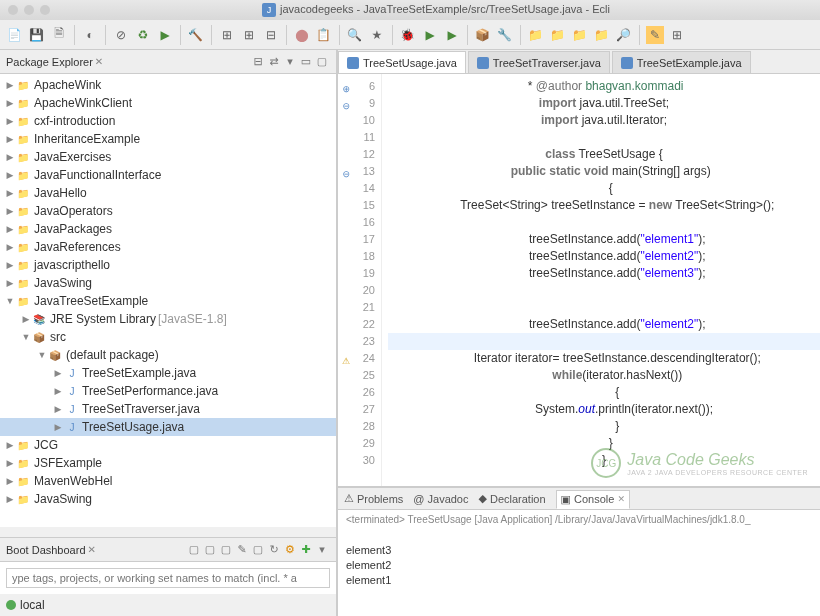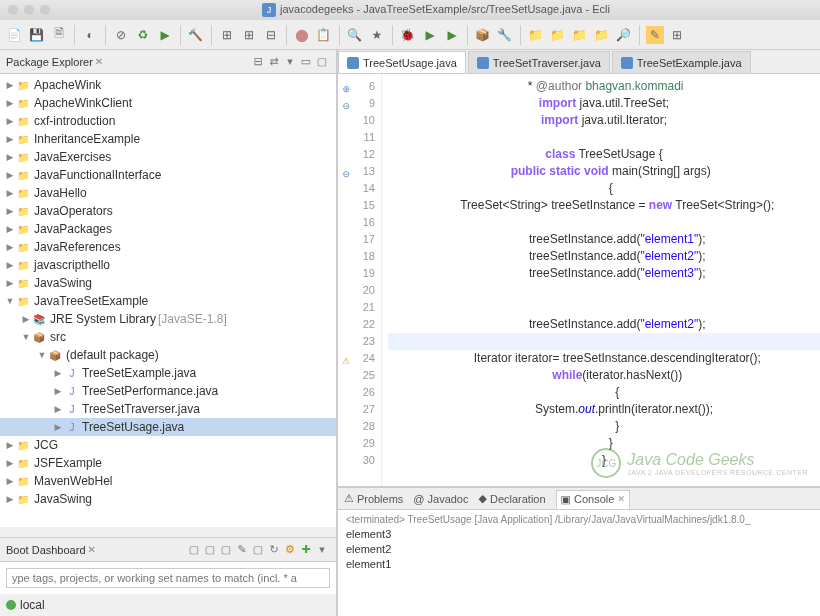--- a/index.html
+++ b/index.html
@@ -43,31 +43,31 @@
 .editor { flex: 1; background: #fff; display: flex; font-family: Menlo, Monaco, monospace; font-size: 12px; overflow: auto; position: relative;}
 .gutter { width: 44px; background: #fff; border-right: 1px solid #eee; text-align: right; padding: 4px 6px 4px 2px; color: #999; font-size: 11px; flex-shrink:0;}
 .gutter .ln { height: 17px; line-height: 17px; position:relative;}
 .gutter .ln .mark { position:absolute; left:0; top:3px; width:10px; height:10px; font-size:9px;}
 .mark-plus { color:#5a8cc8;}
 .mark-minus { color:#5a8cc8;}
 .mark-warn { color:#d4a017;}
 .code { padding: 4px 0 4px 6px; flex:1;text-align:center;}
 .code .cl { height: 17px; line-height: 17px; white-space: pre; }
 .code .cl.hl { background: #eaf3ff; }
-.kw { color: #8b5cf6; font-weight: bold; }
+.kw { color: #737373; font-weight: bold; }
 .str { color: #2a00ff; }
 .com { color: #3f7f5f; }
 .ann { color: #737373;}
 .fld { color: #0000c0; font-style: italic;}
 .bottom-panel { border-top: 2px solid #ccc; height: 130px; display:flex; flex-direction:column;}
 .btabs { height: 22px; background: #eee; display: flex; align-items: center; padding: 0 6px; gap: 10px; font-size: 11px; border-bottom:1px solid #ccc;}
 .btab { display: flex; align-items: center; gap: 3px; color: #555; cursor:pointer;}
 .btab.active { background:#fff; padding:2px 4px; border:1px solid #ccc; border-bottom:1px solid #fff; margin-bottom:-1px;}
 .console { background:#fff; flex:1; padding:4px 8px; font-family: Menlo, monospace; font-size:11px;}
-.console .term { color:#888; font-size:10px; margin-bottom:2px;}
+.console .term { color:#888; font-size:10px; margin-bottom:18px;}
 .console .out { color:#333; line-height:15px;}
 .watermark { position:absolute; bottom:8px; right:12px; opacity:0.5; font-size:16px; color:#5a9a4a; font-style:italic; display:flex; align-items:center; gap:6px;}
 .watermark .jcg-ico { width:30px; height:30px; border:2px solid #5a9a4a; border-radius:50%; display:flex; align-items:center; justify-content:center; font-size:10px; font-style:normal;}
 .jcg-txt .line1 { font-size:16px;}
 .jcg-txt .line2 { font-size:7px; color:#888; letter-spacing:0.5px; font-style:normal;}
 </style>
 </head>
 <body>
 
 <div class="titlebar">

